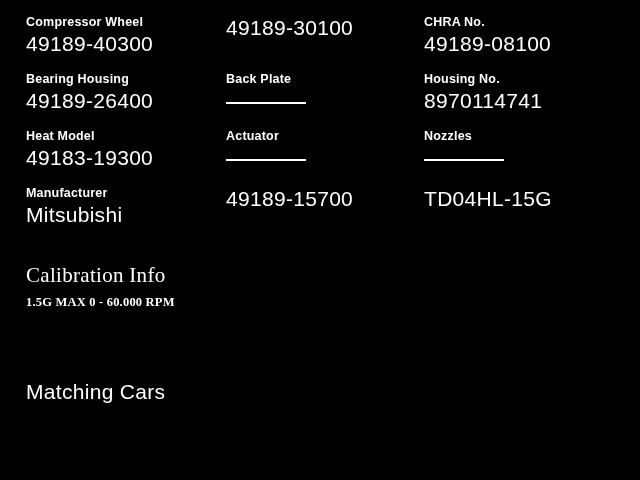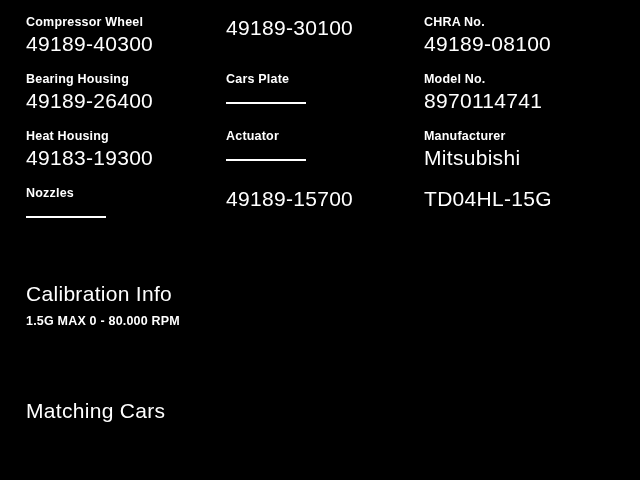--- a/index.html
+++ b/index.html
@@ -65,21 +65,22 @@
     letter-spacing: 0.3px;
   }
   .section-body {
     font-size: 12.5px;
     font-weight: bold;
     line-height: 17px;
     letter-spacing: 0.2px;
     margin-top: 6px;
   }
   .calibration {
-    margin-top: 39px;
+    margin-top: 20px;
+    font-family: Liberation Serif, serif;
   }
   .matching {
     margin-top: 68px;
   }
   .matching .section-body {
     margin-top: 2px;
   }
 </style>
 </head>
 <body>
@@ -101,61 +102,61 @@
       <div class="spec-label">CHRA No.</div>
       <div class="spec-value">49189-08100</div>
     </div>
 
     <div class="spec-cell">
       <div class="spec-label">Bearing Housing</div>
       <div class="spec-value">49189-26400</div>
     </div>
 
     <div class="spec-cell">
-      <div class="spec-label">Cars Plate</div>
+      <div class="spec-label">Back Plate</div>
       <div class="spec-value blank"><span class="dash-line"></span></div>
     </div>
 
     <div class="spec-cell">
-      <div class="spec-label">Model No.</div>
+      <div class="spec-label">Housing No.</div>
       <div class="spec-value">8970114741</div>
     </div>
 
     <div class="spec-cell">
-      <div class="spec-label">Heat Housing</div>
+      <div class="spec-label">Heat Model</div>
       <div class="spec-value">49183-19300</div>
     </div>
 
     <div class="spec-cell">
       <div class="spec-label">Actuator</div>
       <div class="spec-value blank"><span class="dash-line"></span></div>
     </div>
 
     <div class="spec-cell">
-      <div class="spec-label">Manufacturer</div>
-      <div class="spec-value">Mitsubishi</div>
+      <div class="spec-label">Nozzles</div>
+      <div class="spec-value blank"><span class="dash-line"></span></div>
     </div>
 
     <div class="spec-cell">
-      <div class="spec-label">Nozzles</div>
-      <div class="spec-value blank"><span class="dash-line"></span></div>
+      <div class="spec-label">Manufacturer</div>
+      <div class="spec-value">Mitsubishi</div>
     </div>
 
     <div class="spec-cell">
       <div class="spec-value">49189-15700</div>
     </div>
 
     <div class="spec-cell">
       <div class="spec-value">TD04HL-15G</div>
     </div>
 
   </div>
 
   <div class="section calibration">
     <div class="section-title">Calibration Info</div>
-    <div class="section-body">1.5G   MAX  0 - 80.000 RPM</div>
+    <div class="section-body">1.5G   MAX  0 - 60.000 RPM</div>
   </div>
 
   <div class="section matching">
     <div class="section-title">Matching Cars</div>
   </div>
 
 </div>
 
 </body></html>

